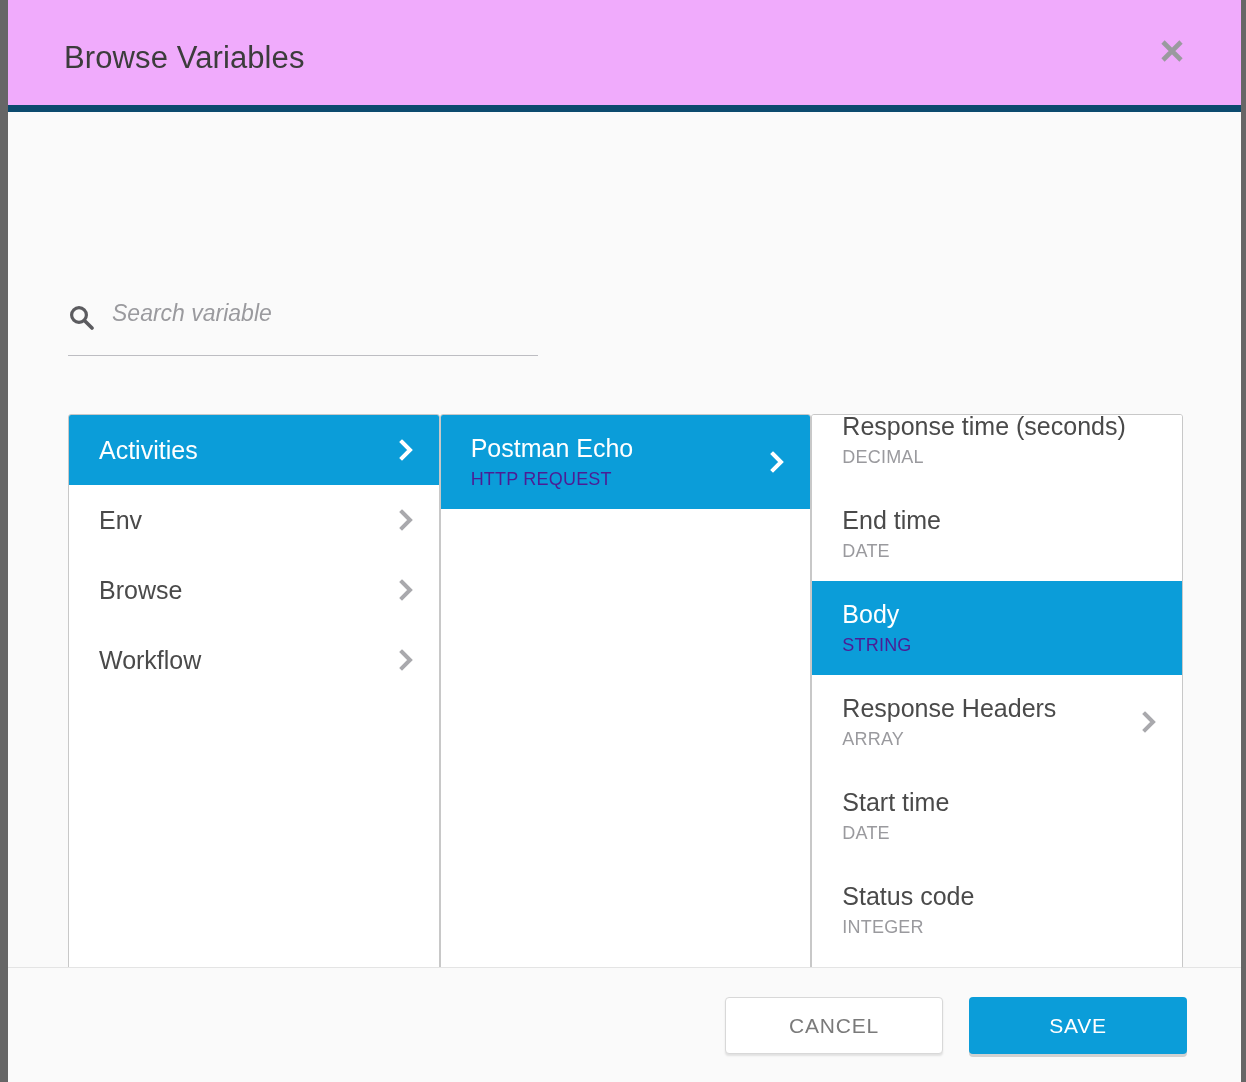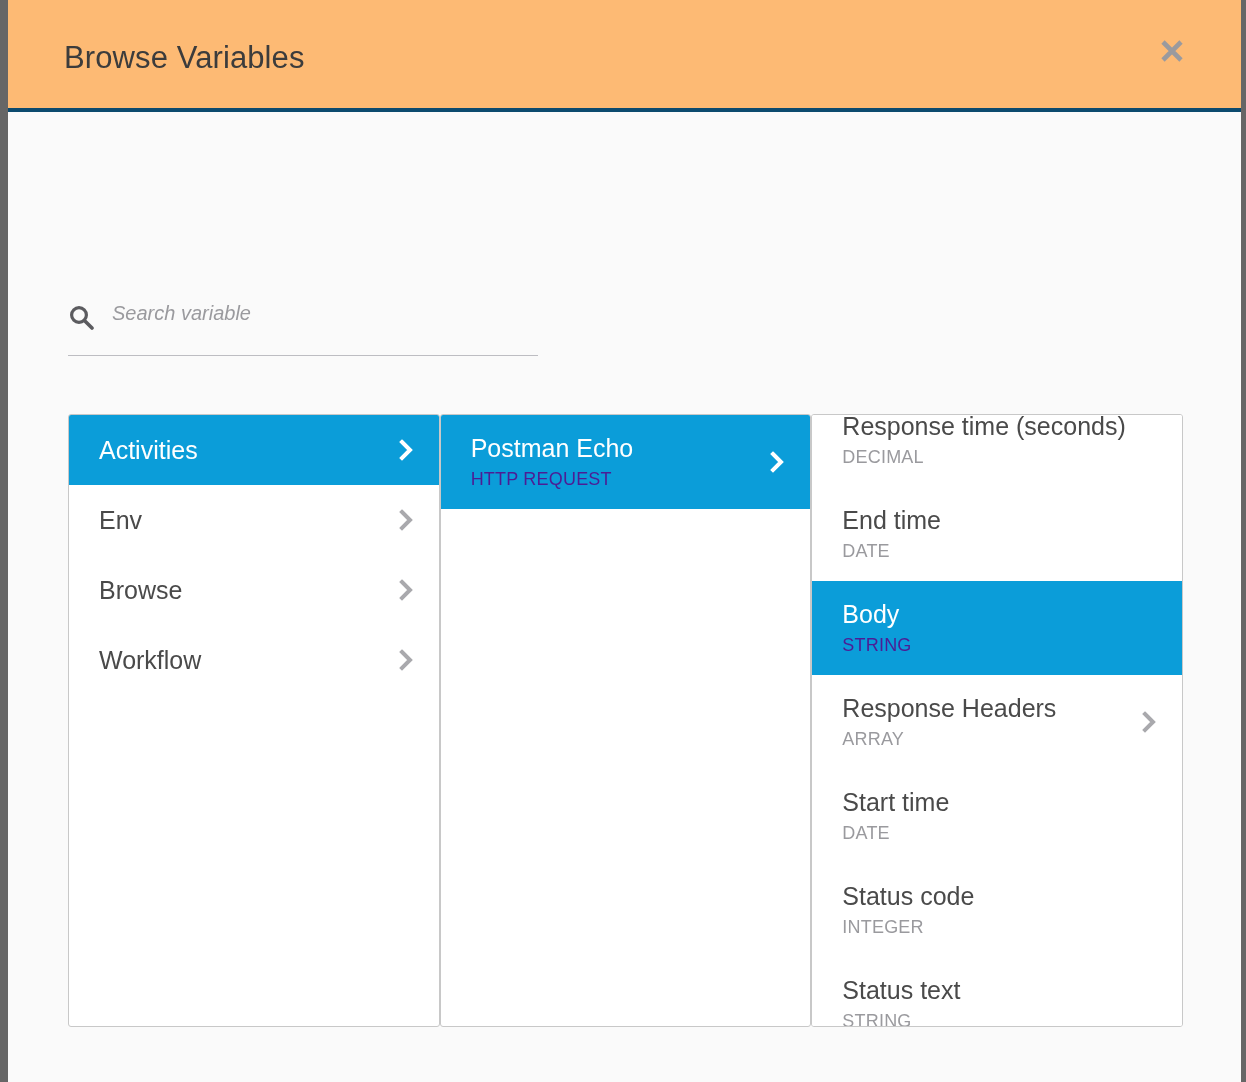--- a/index.html
+++ b/index.html
@@ -28,22 +28,22 @@
     display: flex;
     flex-direction: column;
     overflow: hidden;
   }
 
   
   .modal-header {
     position: relative;
     height: 112px;
     flex: 0 0 112px;
-    background: #fdba74;
-    border-bottom: 4px solid #0c4a6e;
+    background: #f0abfc;
+    border-bottom: 7px solid #0c4a6e;
     box-sizing: border-box;
   }
 
   .modal-title {
     position: absolute;
     left: 56px;
     top: 38px;
     font-size: 31px;
     font-weight: 400;
     color: #3c3c3c;
@@ -95,21 +95,21 @@
     flex: 0 0 26px;
     display: block;
   }
   .search-input {
     border: none;
     outline: none;
     background: transparent;
     margin-left: 18px;
     margin-top: 6px;
     font-family: "Liberation Sans", sans-serif;
-    font-size: 20px;
+    font-size: 23px;
     font-style: italic;
     color: #3c3c3c;
     width: 400px;
     padding: 0;
     line-height: 34px;
   }
   .search-input::placeholder {
     color: #9a9a9e;
     font-style: italic;
     opacity: 1;
@@ -382,14 +382,18 @@
               <span class="item-sub">STRING</span>
             </div>
             <span class="chev-spacer"></span>
           </div>
         </div>
       </div>
 
     </div>
   </div>
 
+  <div class="modal-footer">
+    <div class="btn btn-cancel">CANCEL</div>
+    <div class="btn btn-save">SAVE</div>
+  </div>
 
 </div>
 
 </body></html>

